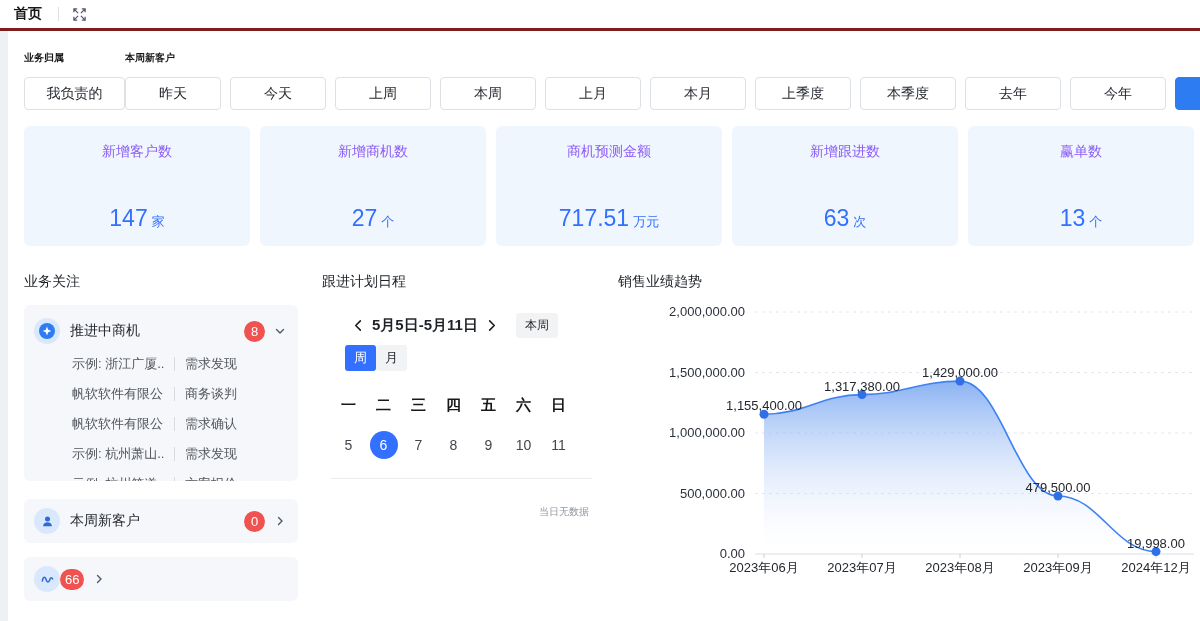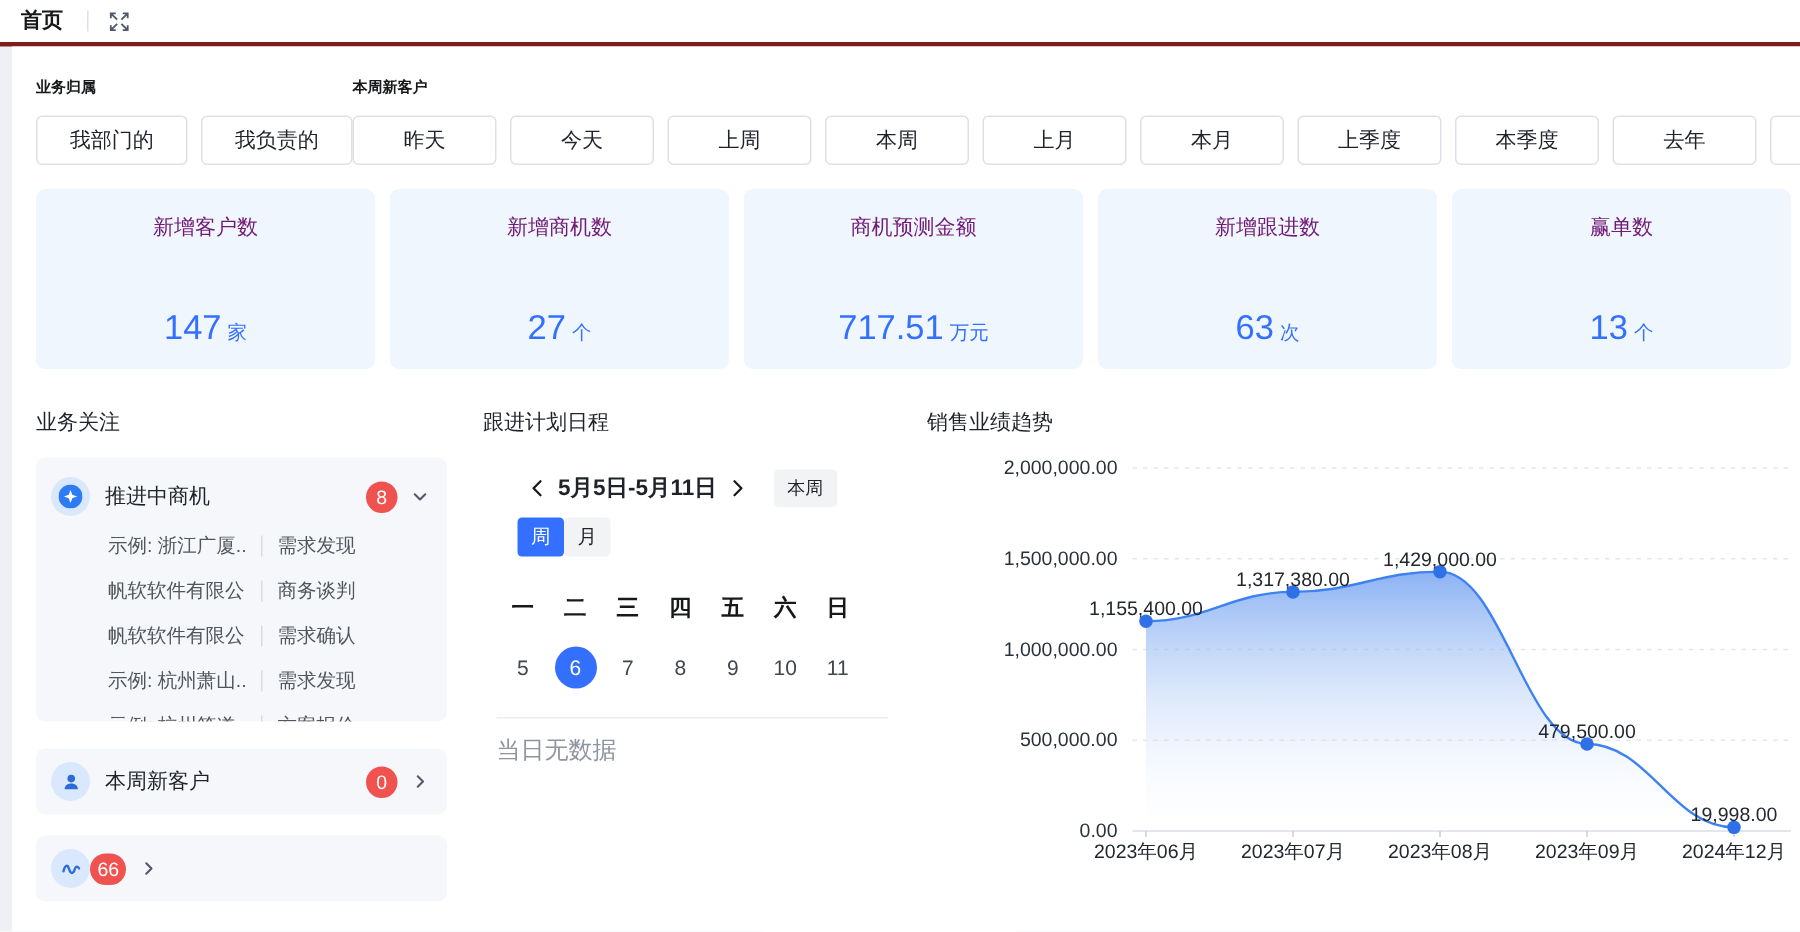--- a/index.html
+++ b/index.html
@@ -28,21 +28,21 @@
   .fbtn { height:33px; border:1px solid #dde0e4; border-radius:4px; background:#fff;
           color:#1f2329; font-size:14px; display:flex; align-items:center; justify-content:center;
           cursor:pointer; }
   .fbtn.w101 { width:101px; }
   .fbtn.w76 { width:96px; }
   .fbtn.active { background:#2e7cf2; border-color:#2e7cf2; color:#fff; }
   
   .stats { display:flex; gap:10px; margin-top:16px; padding-right:2px; }
   .card { flex:1; height:120px; background:#f0f6fe; border-radius:6px;
           text-align:center; padding-top:17px; }
-  .card-title { font-size:14px; color:#701a75; }
+  .card-title { font-size:14px; color:#8b5cf6; }
   .card-value { margin-top:44px; color:#3370ff; }
   .card-value .num { font-size:23px; }
   .card-value .unit { font-size:13px; margin-left:4px; }
   
   .bottom { display:flex; margin-top:27px; }
   .col-left  { width:274px; }
   .col-mid   { width:280px; margin-left:24px; }
   .col-right { flex:1; margin-left:16px; min-width:0; }
   .sec-title { font-size:14px; color:#1f2329; }
   
@@ -76,22 +76,22 @@
   .tchip.active { background:#3370ff; color:#fff; }
   .weekrow, .daterow { display:flex; padding-left:9px; }
   .weekrow { margin-top:25px; }
   .wcell { width:35px; text-align:center; font-weight:bold; font-size:15px; color:#17181a; }
   .daterow { margin-top:16px; align-items:center; }
   .dcell { width:35px; height:28px; display:flex; align-items:center; justify-content:center;
            font-size:14px; color:#41464d; cursor:pointer; }
   .dcell.selected span { width:28px; height:28px; border-radius:50%; background:#3370ff;
            color:#fff; display:flex; align-items:center; justify-content:center; }
   .cal-divider { border-top:1px solid #ebedf0; margin:19px 10px 0 9px; }
-  .cal-empty { margin-top:11px; width:258px; margin-left:9px; text-align:left;
-               color:#8f959e; font-size:16px; }
+  .cal-empty { margin-top:26px; width:258px; margin-left:9px; text-align:right;
+               color:#8f959e; font-size:10px; }
   
   .chart-svg { display:block; margin-top:6px; }
 </style>
 </head>
 <body>
 
 <div class="tabbar">
   <div class="tab">
     <span>首页</span>
   </div>
@@ -105,21 +105,20 @@
     </svg>
   </div>
 </div>
 
 <div class="content">
 
   <div class="filters">
     <div class="fgroup1">
       <div class="flabel">业务归属</div>
       <div class="btnrow">
-        <div class="fbtn w101">我部门的</div>
         <div class="fbtn w101">我负责的</div>
       </div>
     </div>
     <div class="fgroup2">
       <div class="flabel">本周新客户</div>
       <div class="btnrow">
         <div class="fbtn w76">昨天</div>
         <div class="fbtn w76">今天</div>
         <div class="fbtn w76">上周</div>
         <div class="fbtn w76">本周</div>

